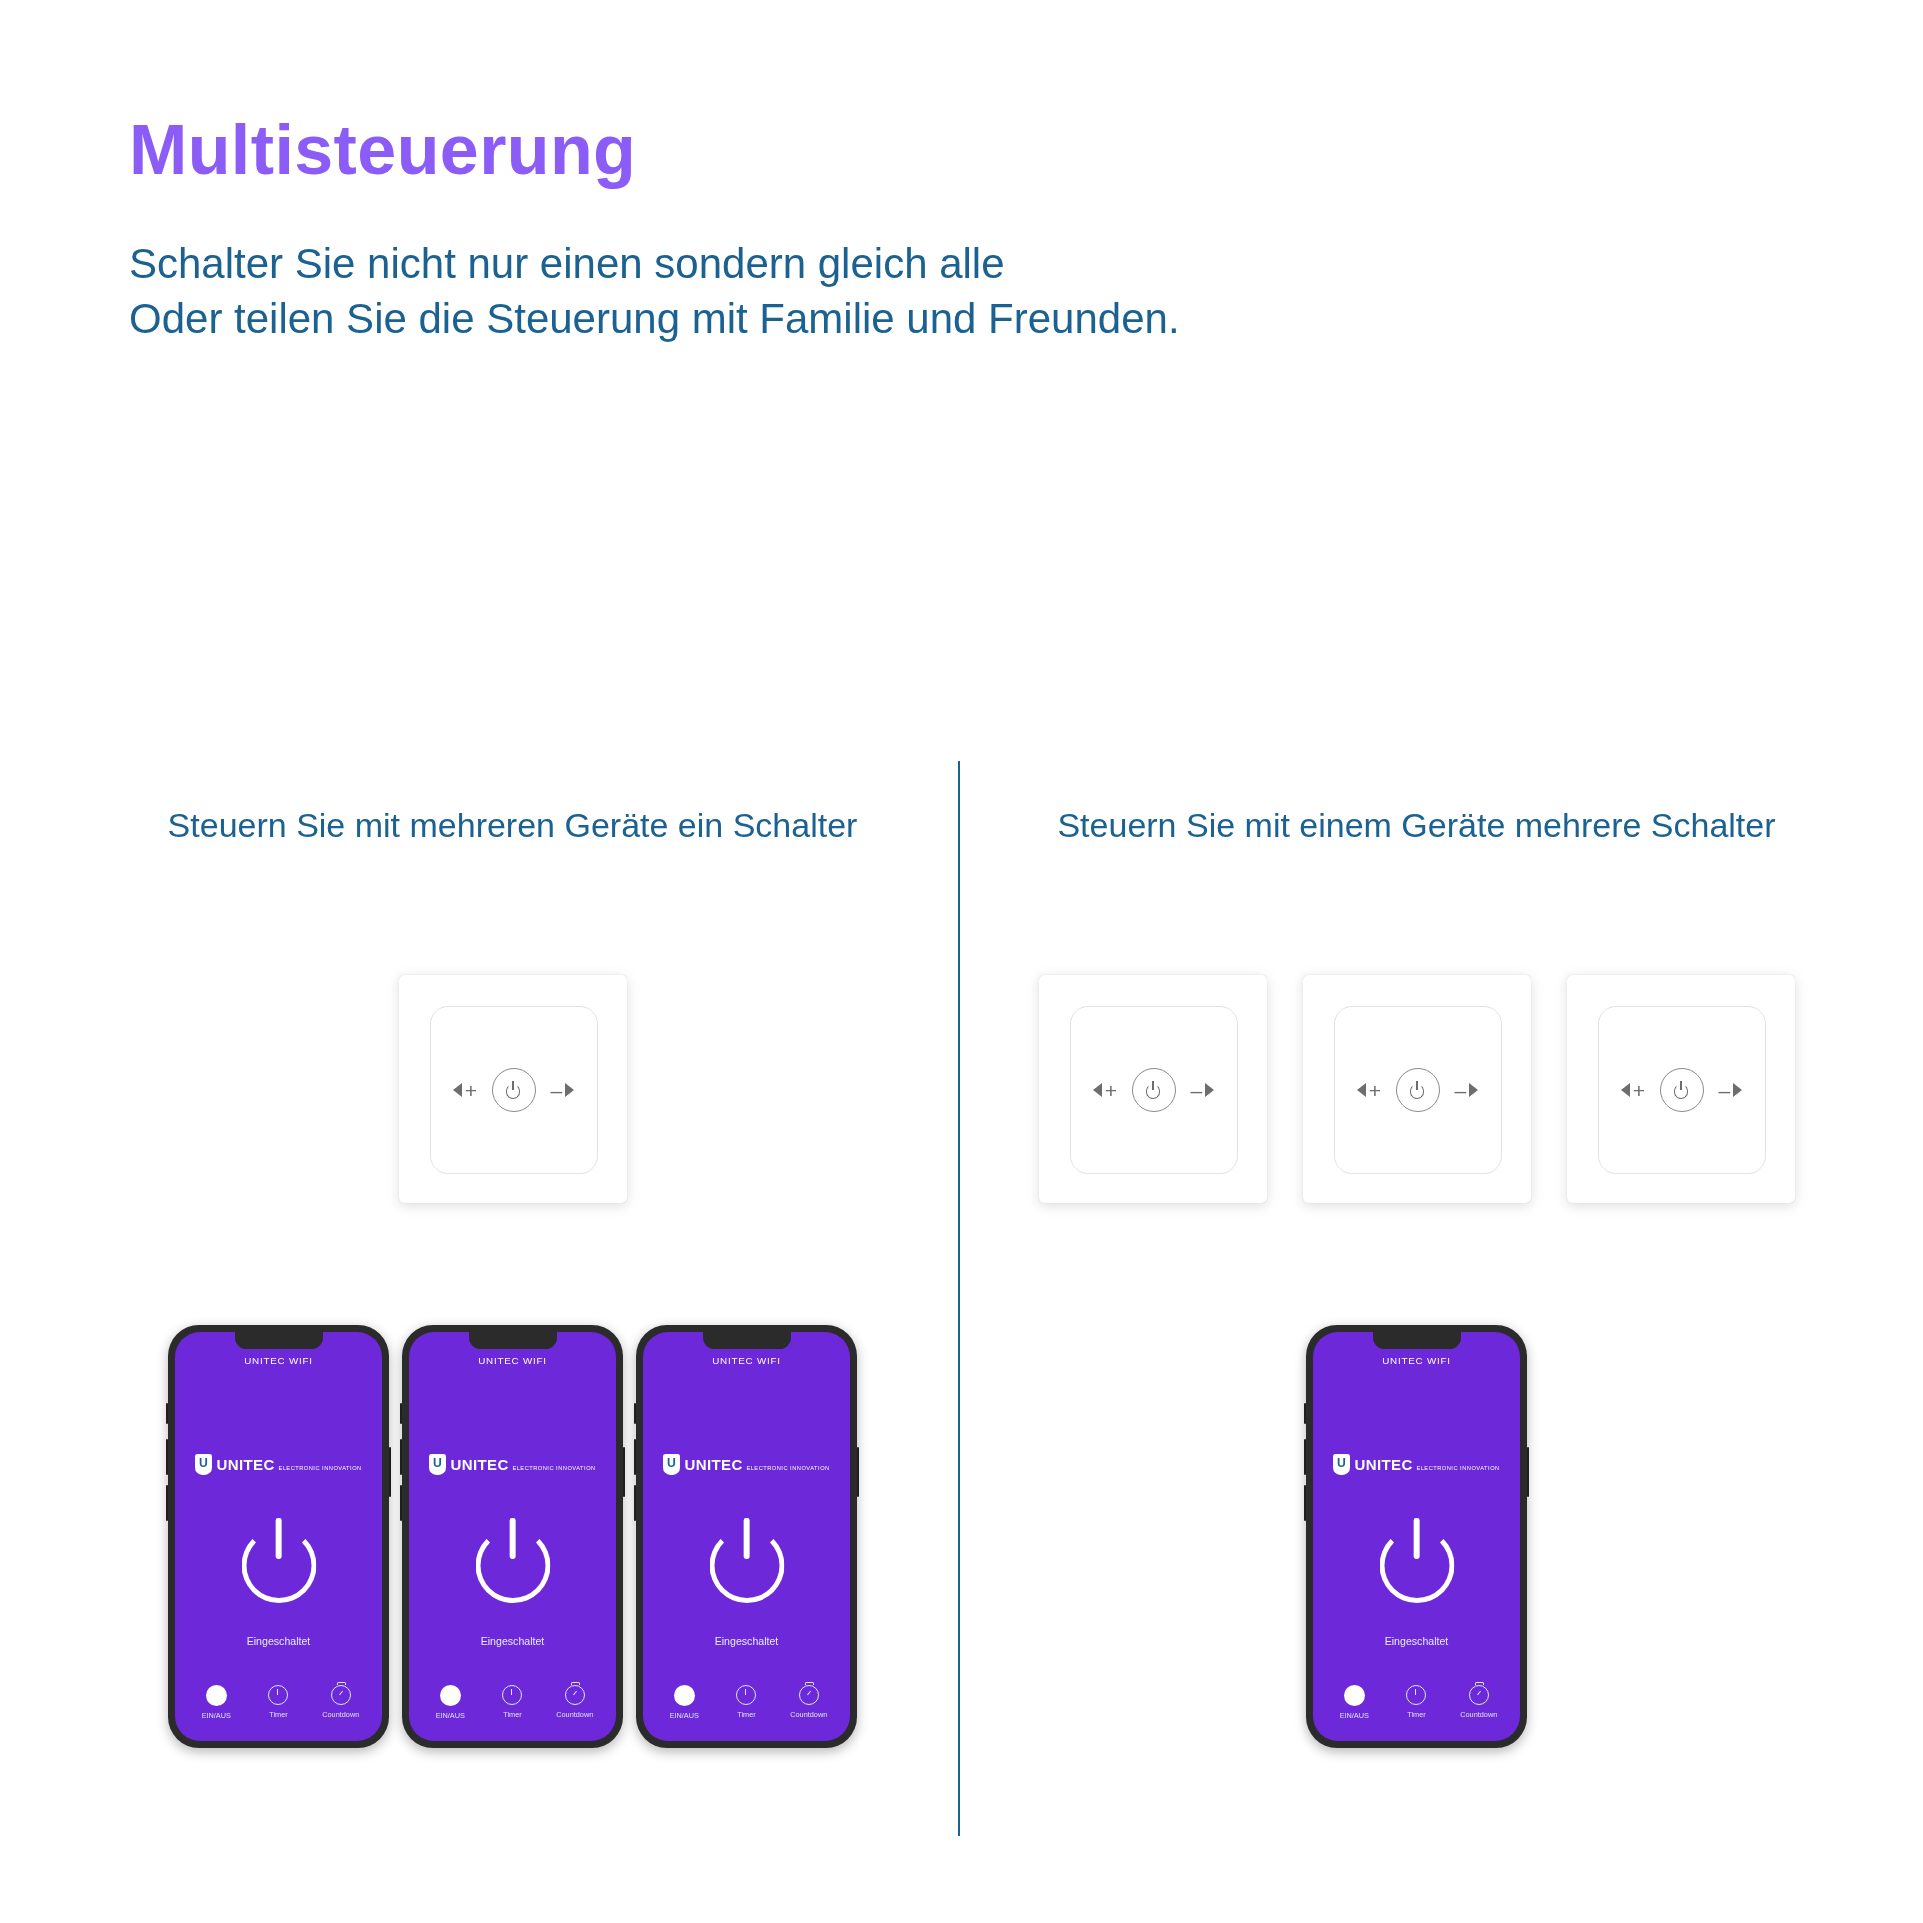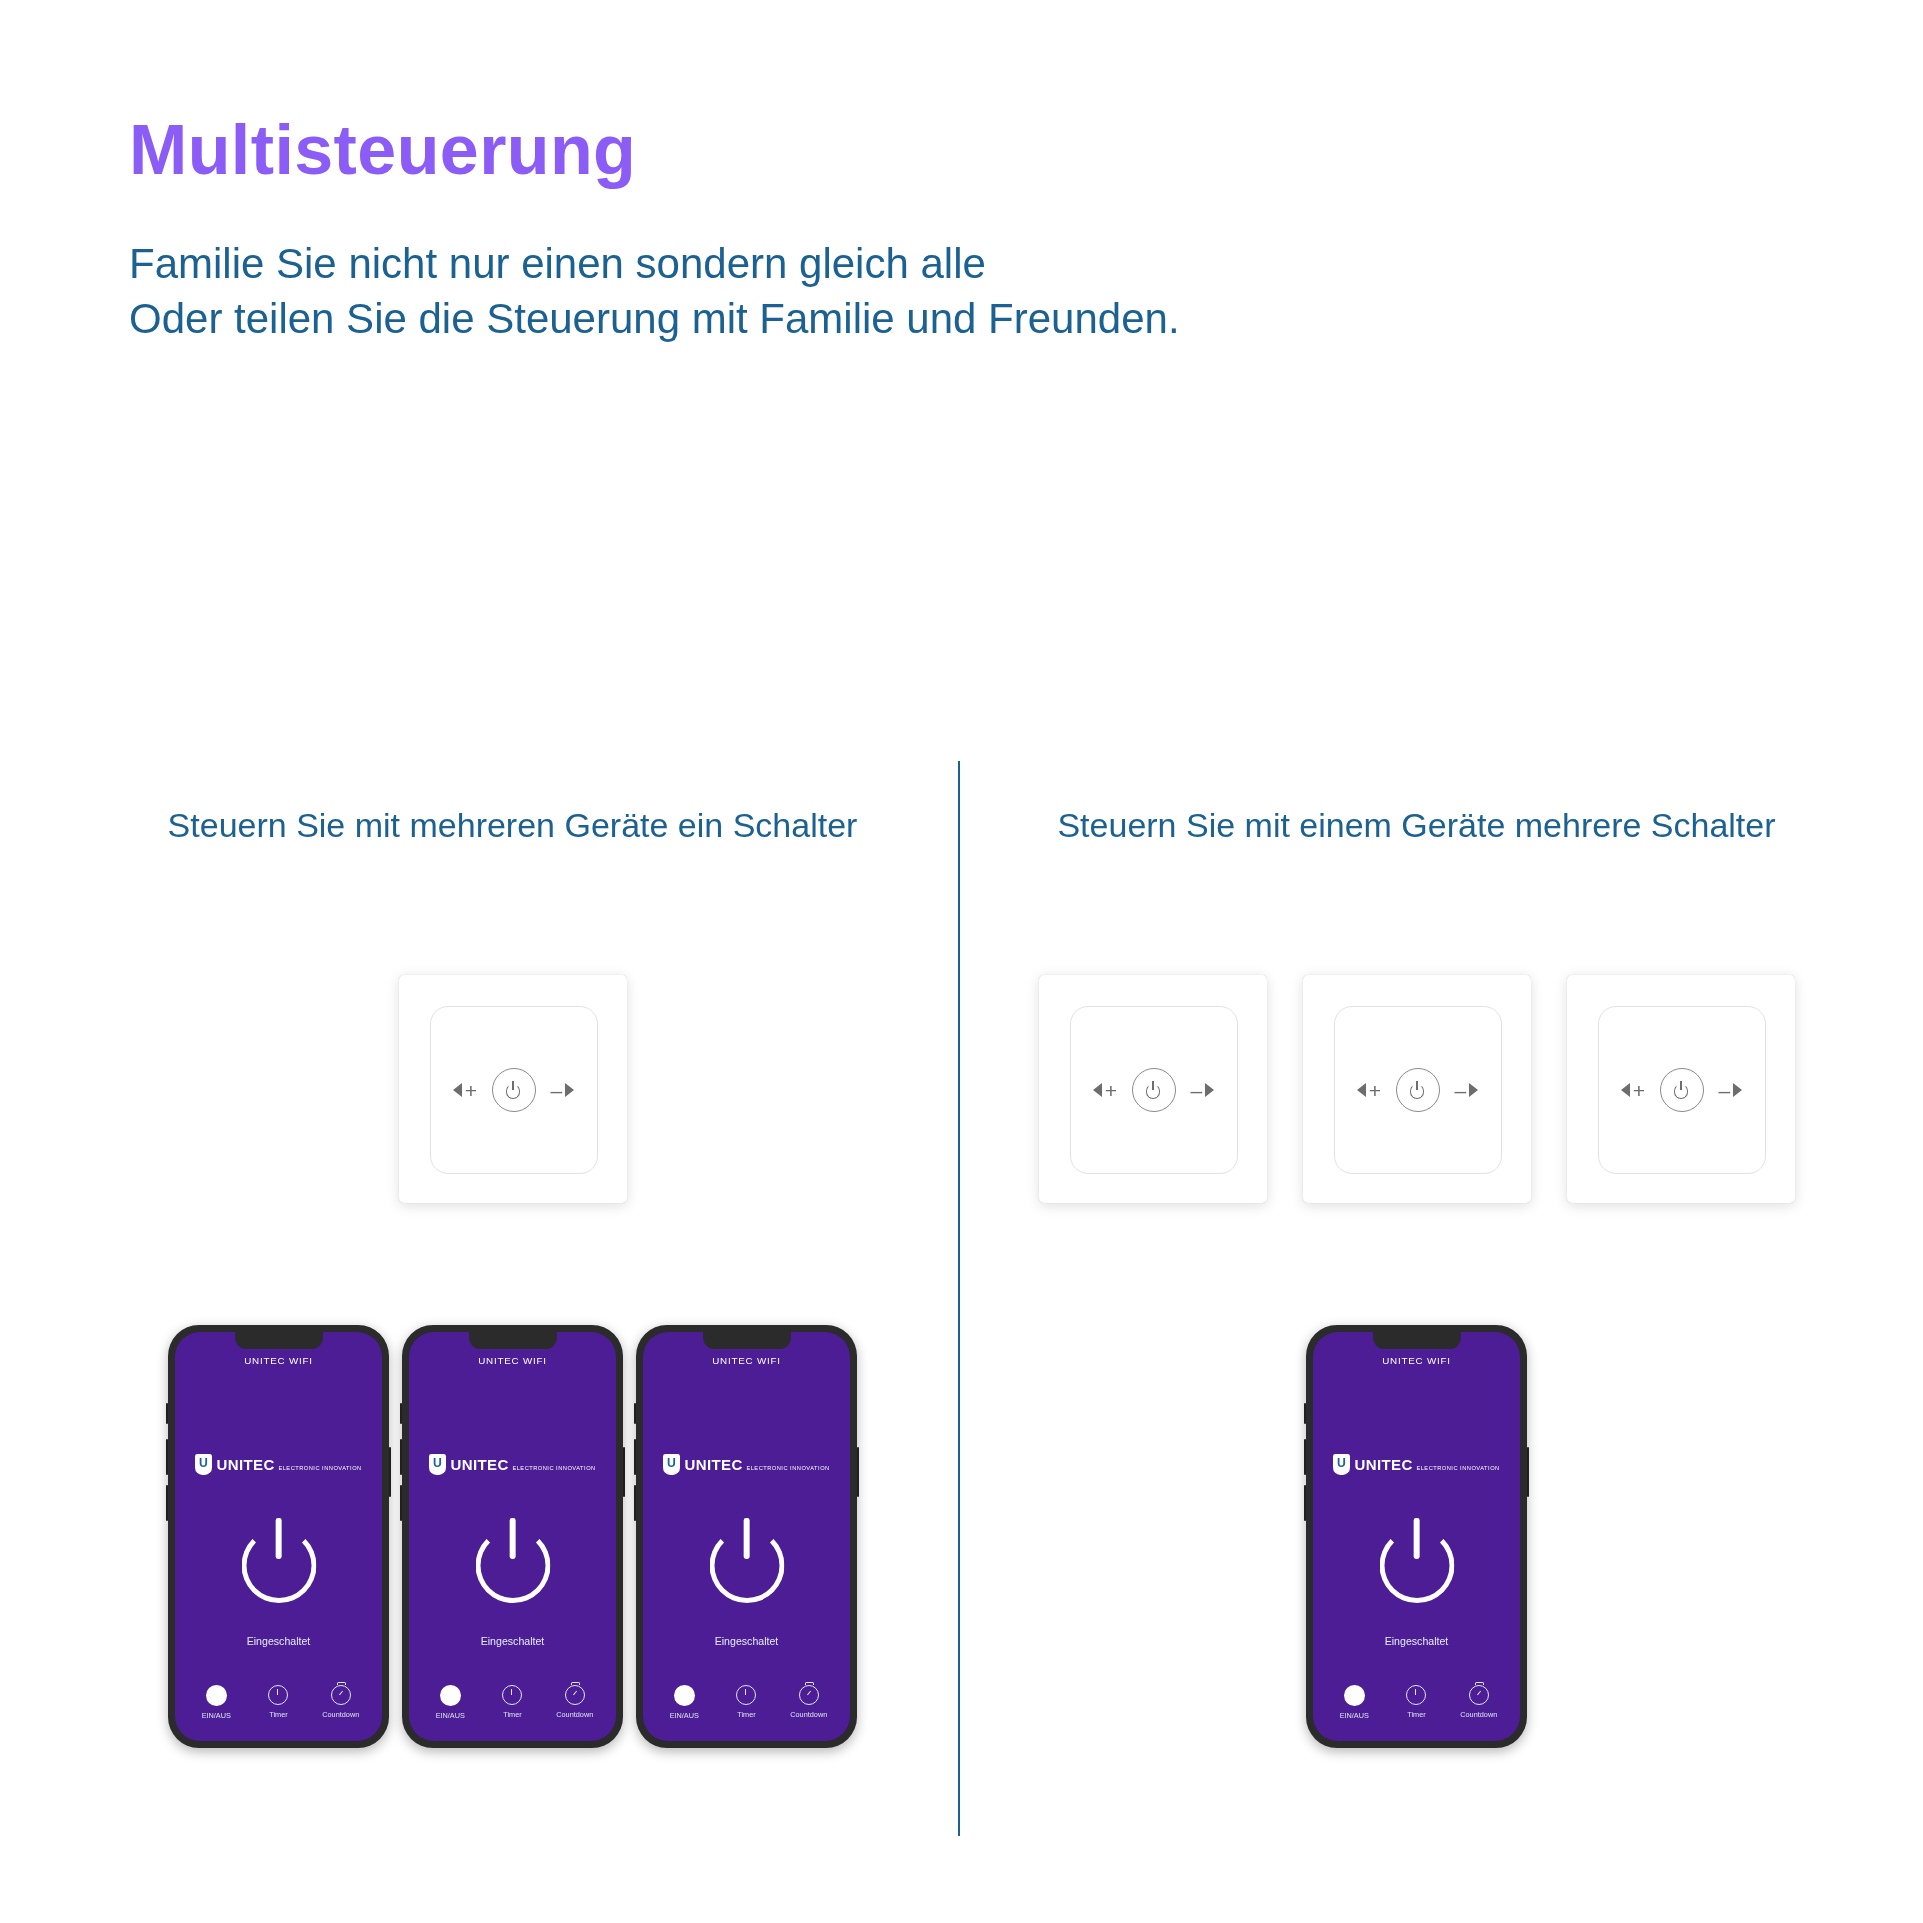--- a/index.html
+++ b/index.html
@@ -189,21 +189,21 @@
   }
   .phone-side-btn.b1 { top: 78px; height: 21px; }
   .phone-side-btn.b2 { top: 114px; height: 36px; }
   .phone-side-btn.b3 { top: 160px; height: 36px; }
   .phone-side-btn.b4 { left: auto; right: -2.4px; top: 122px; height: 50px; }
 
   .phone-screen {
     width: 100%;
     height: 100%;
     border-radius: 25px;
-    background: #4c1d95;
+    background: #6d28d9;
     position: relative;
     overflow: hidden;
   }
   .notch {
     position: absolute;
     left: 50%;
     transform: translateX(-50%);
     top: 0;
     width: 88px;
     height: 16.3px;
@@ -355,21 +355,21 @@
     border: 1.1px solid #dbe7f1;
     border-bottom: none;
     border-radius: 1.6px 1.6px 0 0;
   }
 </style>
 </head>
 <body>
 
 <div id="header">
   <h1 id="page-title">Multisteuerung</h1>
-  <div class="subtitle-line">Familie Sie nicht nur einen sondern gleich alle</div>
+  <div class="subtitle-line">Schalter Sie nicht nur einen sondern gleich alle</div>
   <div class="subtitle-line">Oder teilen Sie die Steuerung mit Familie und Freunden.</div>
 </div>
 
 <div id="center-divider"></div>
 
 <div class="column" id="column-left">
   <p class="column-caption">Steuern Sie mit mehreren Geräte ein Schalter</p>
 
   <div class="switch-row">
 

